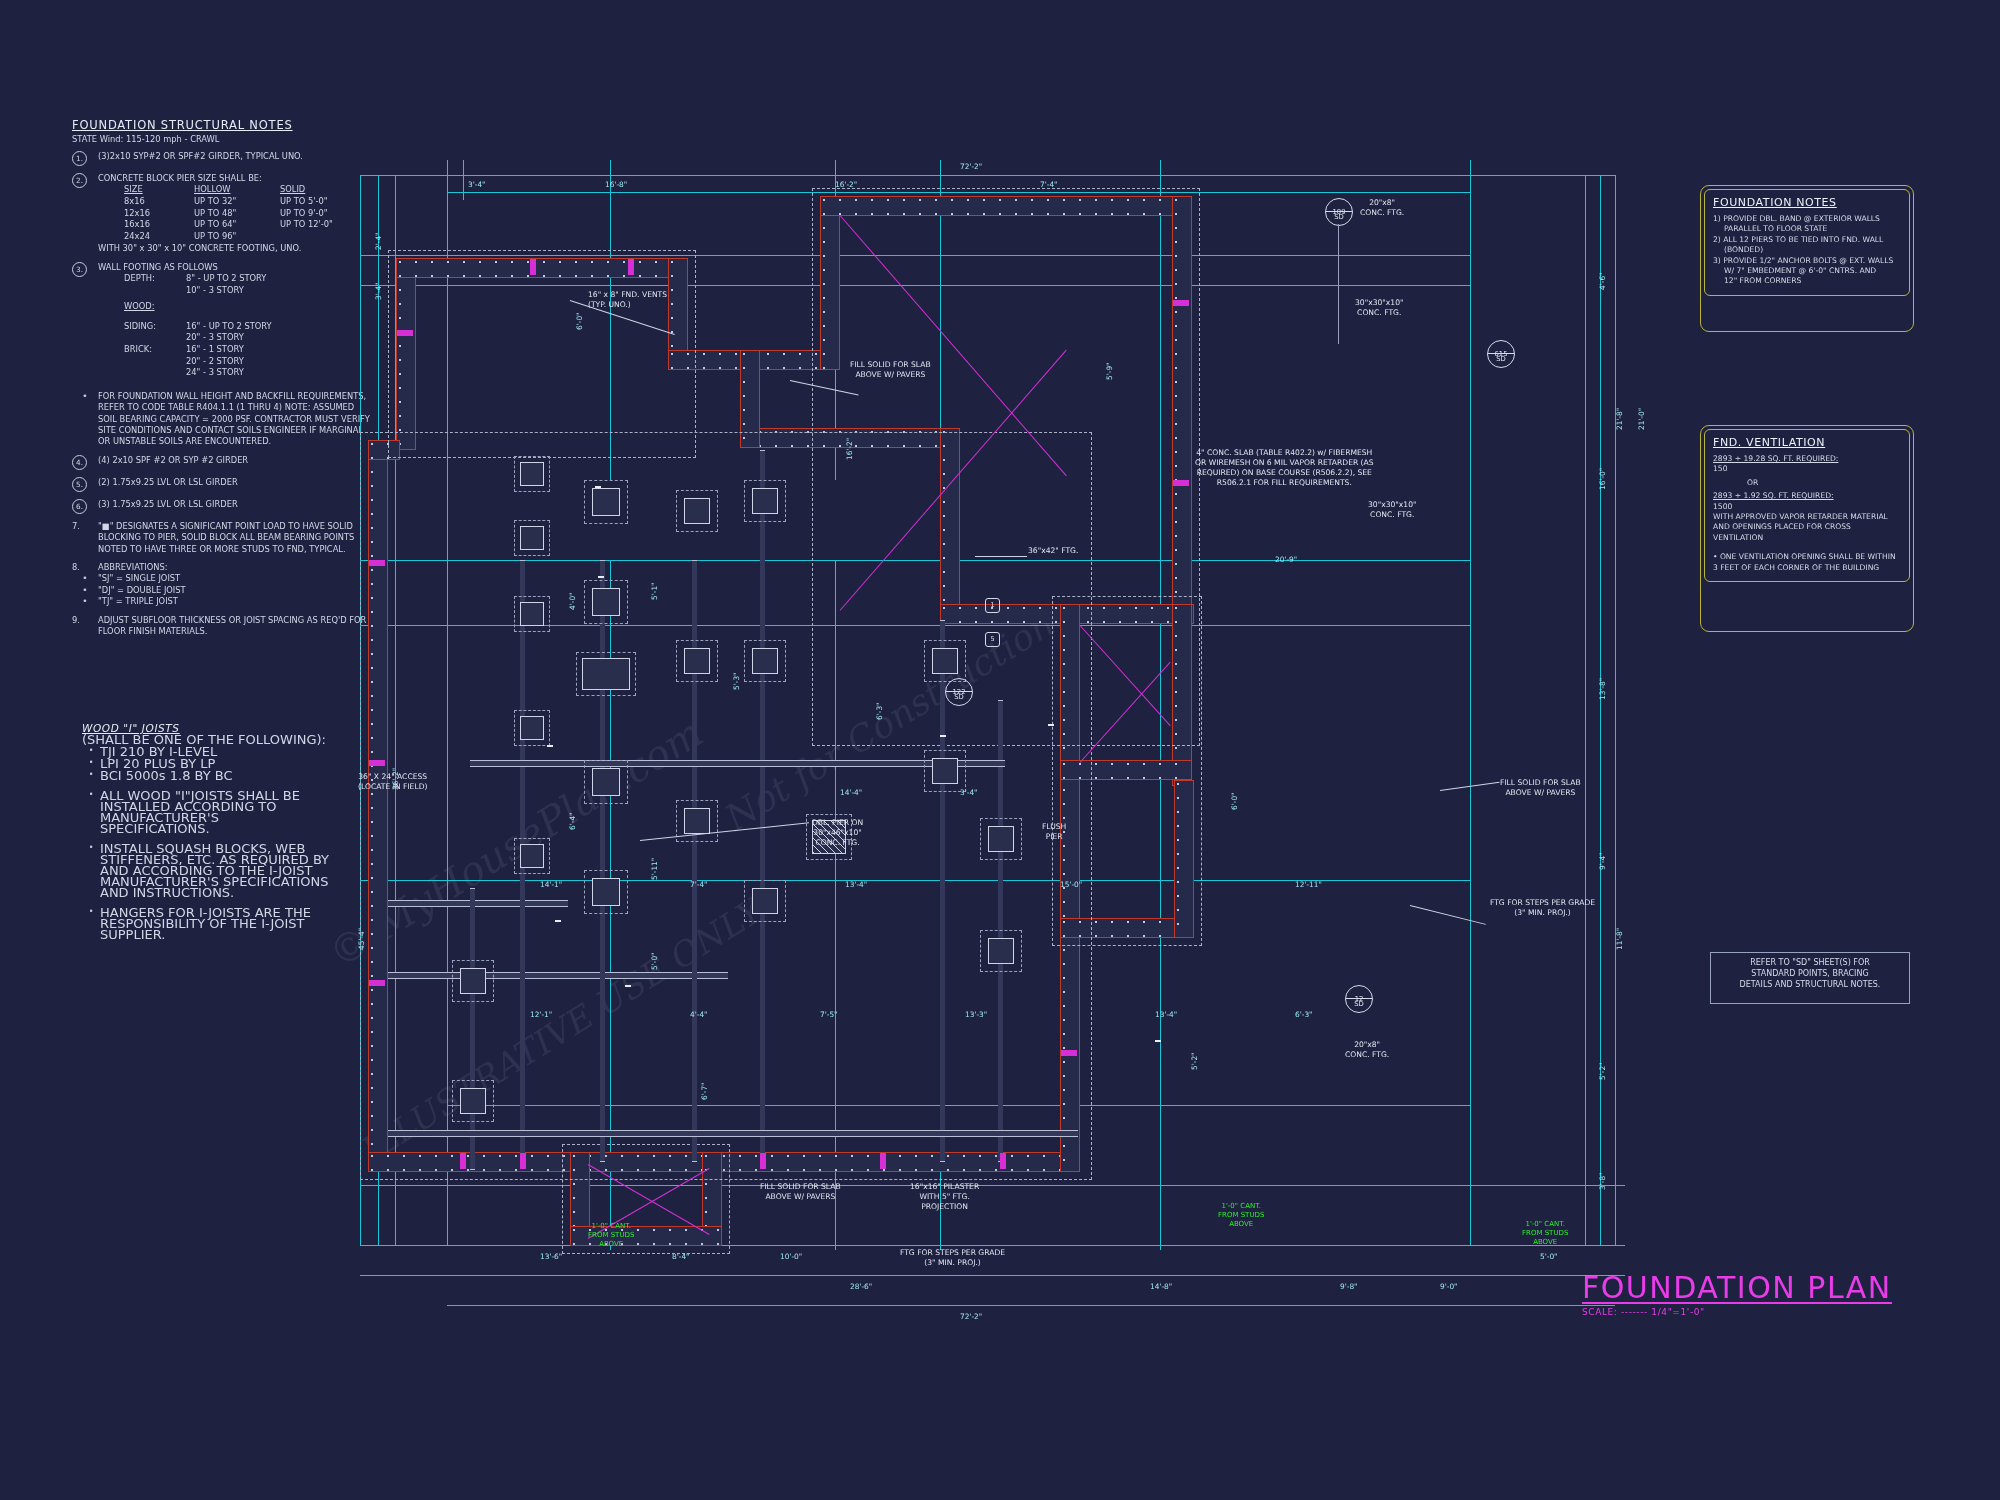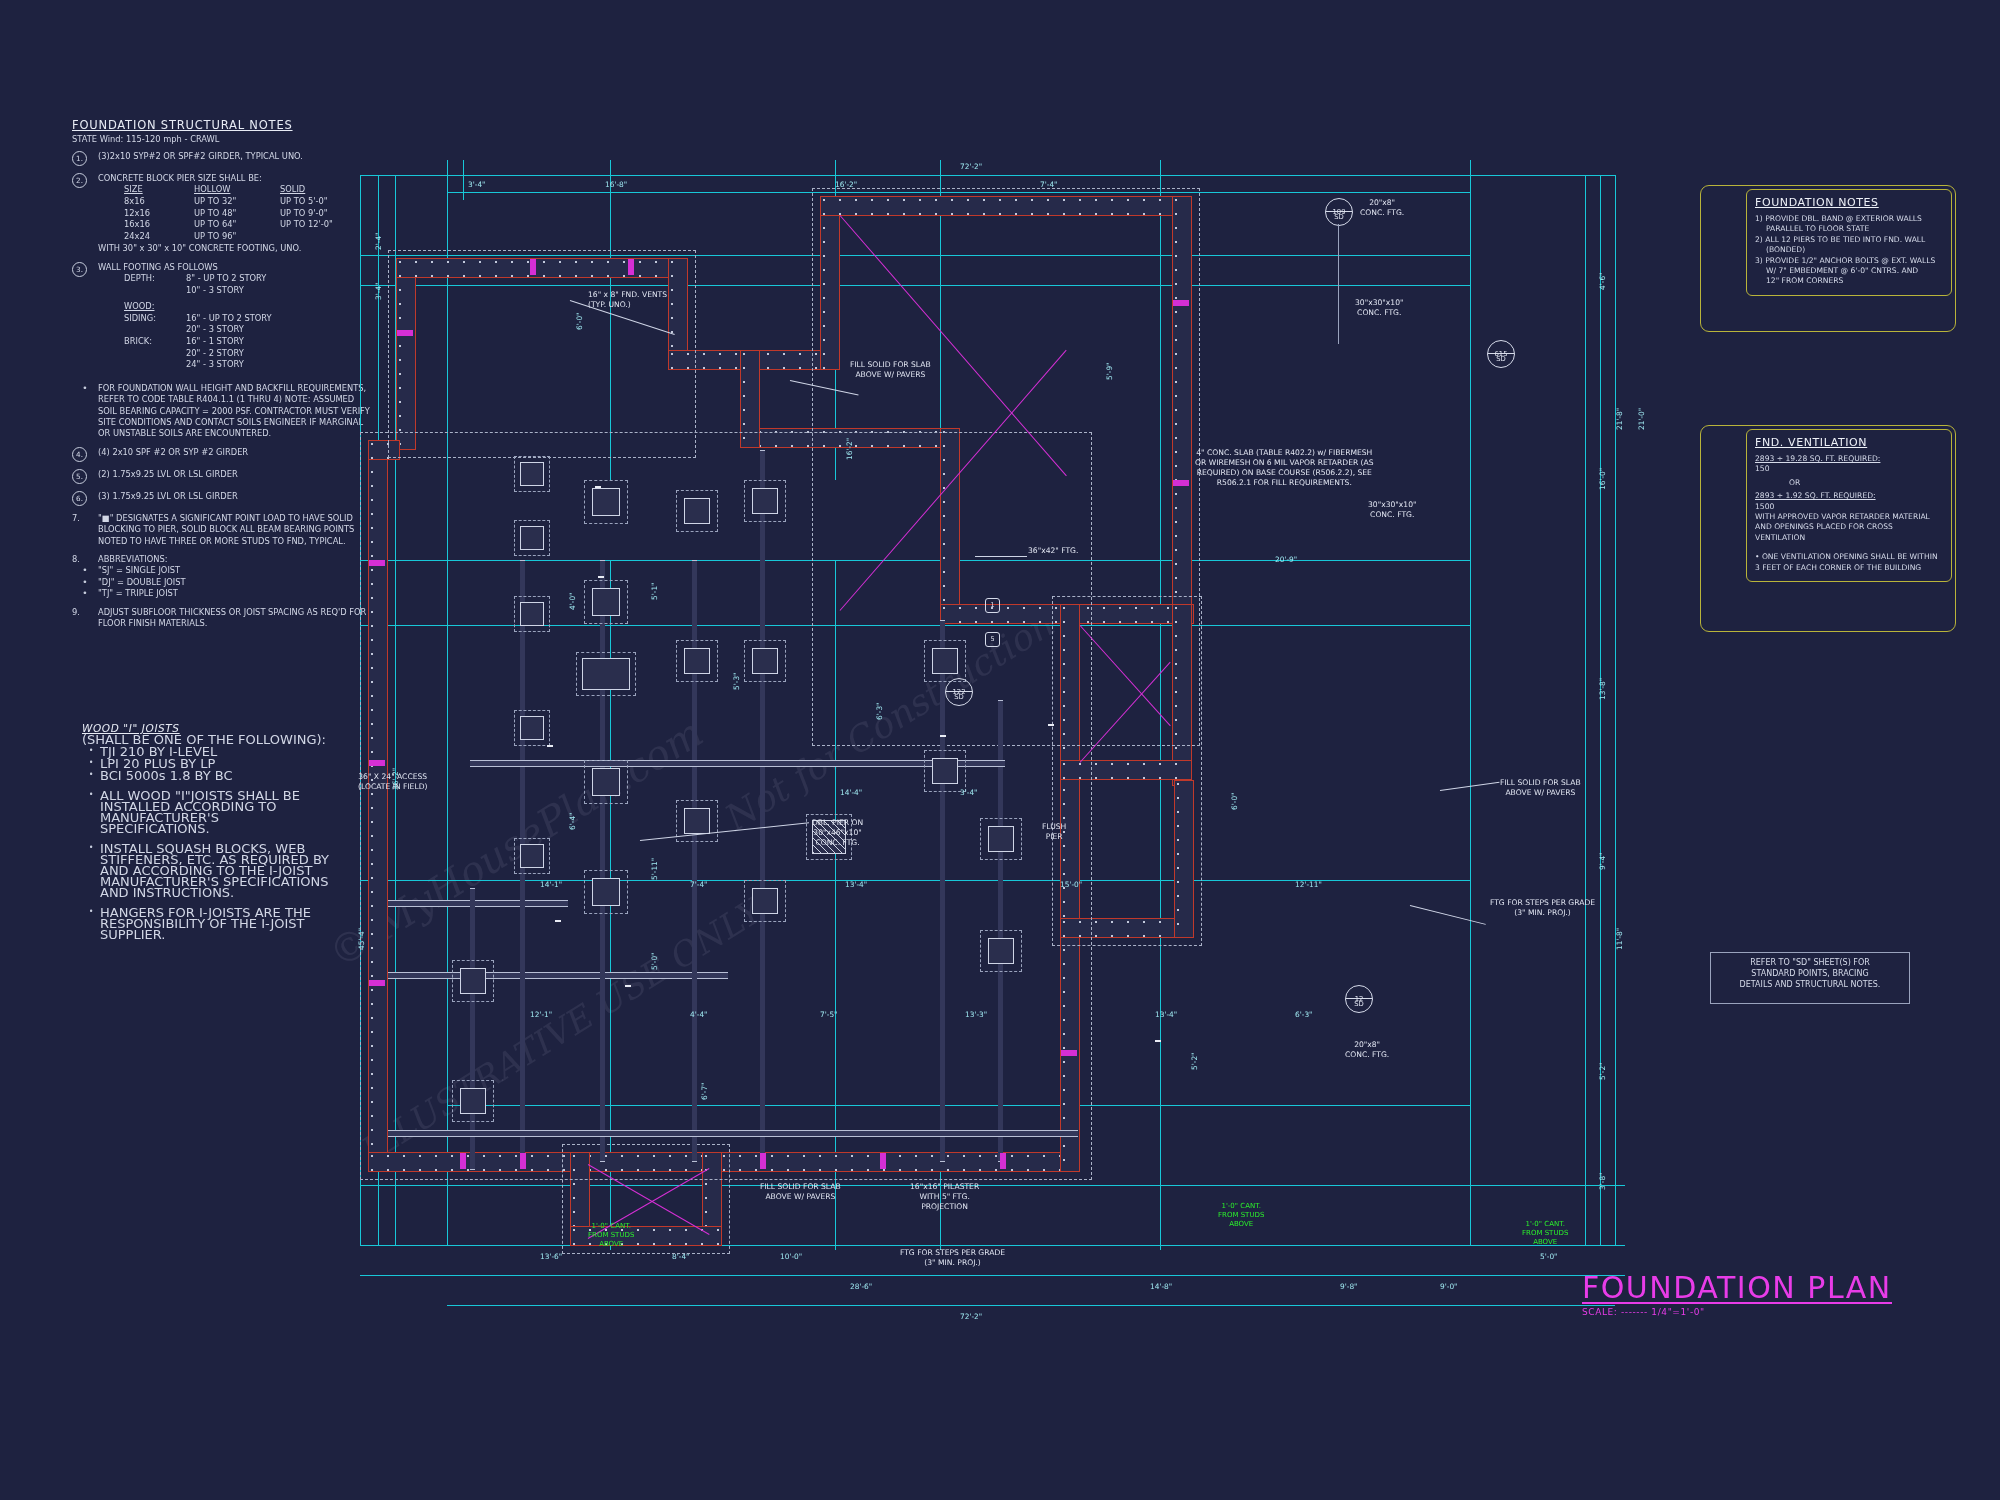--- a/index.html
+++ b/index.html
@@ -23,21 +23,21 @@
   .sub-hd{display:grid;grid-template-columns:62px auto;font-size:8.3px;line-height:11.6px;}
 
   #wood-col{left:82px;top:722px;width:250px;}
   .w-title{font-size:10.5px;color:#e8ecf5;text-decoration:underline;letter-spacing:.6px;font-style:italic;}
   .w-line{font-size:13px;line-height:11px;color:#d2d7e6;}
   .w-item{display:flex;margin-top:1px;}
   .w-dot{width:18px;flex:0 0 18px;text-align:center;font-size:8px;color:#c7cddd;}
   .w-blk{margin-top:9px;}
 
   
-  .goldbox{border:1.6px solid #b9b43a;border-radius:9px;box-shadow:0 0 0 1px #1e2240 inset;padding-left:42px;}
+  .goldbox{border:1.6px solid #b9b43a;border-radius:9px;box-shadow:0 0 0 1px #1e2240 inset;}
   .goldbox .inner{border:1px solid #b9b43a;border-radius:6px;margin:3px;padding:6px 8px 8px 8px;}
   .gb-title{font-size:11px;color:#eef1f8;text-decoration:underline;letter-spacing:.6px;margin-bottom:5px;}
   .gb-line{font-size:7.6px;line-height:10.4px;color:#d6dbea;}
   .gb-ind{padding-left:11px;}
 
   #refbox{border:1px solid #9aa3bd;}
   #refbox .rl{font-size:8px;line-height:11px;color:#d6dbea;text-align:center;}
 
   
   #ttl{left:1582px;top:1270px;}
@@ -129,21 +129,21 @@
       <div class="n-num"><span class="circ">3.</span></div>
       <div class="n-body">
         <div>WALL FOOTING AS FOLLOWS</div>
         <div class="sub-hd" style="padding-left:26px;">
           <div>DEPTH:</div>
           <div>8" - UP TO 2 STORY</div>
           <div></div>
           <div>10" - 3 STORY</div>
         </div>
         <div class="u" style="padding-left:26px;margin-top:5px;">WOOD:</div>
-        <div class="sub-hd" style="padding-left:26px;">
+        <div class="sub-hd" style="padding-left:26px;margin-top:8px;">
           <div>SIDING:</div>
           <div>16" - UP TO 2 STORY</div>
           <div></div>
           <div>20" - 3 STORY</div>
           <div>BRICK:</div>
           <div>16" - 1 STORY</div>
           <div></div>
           <div>20" - 2 STORY</div>
           <div></div>
           <div>24" - 3 STORY</div>

